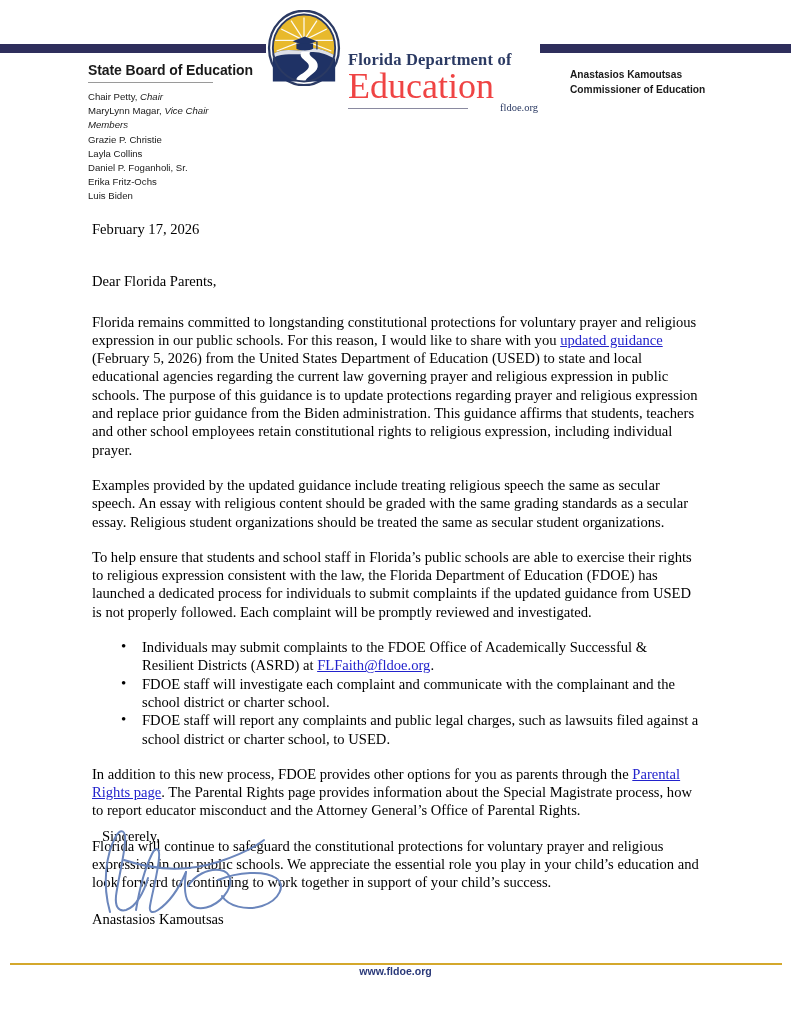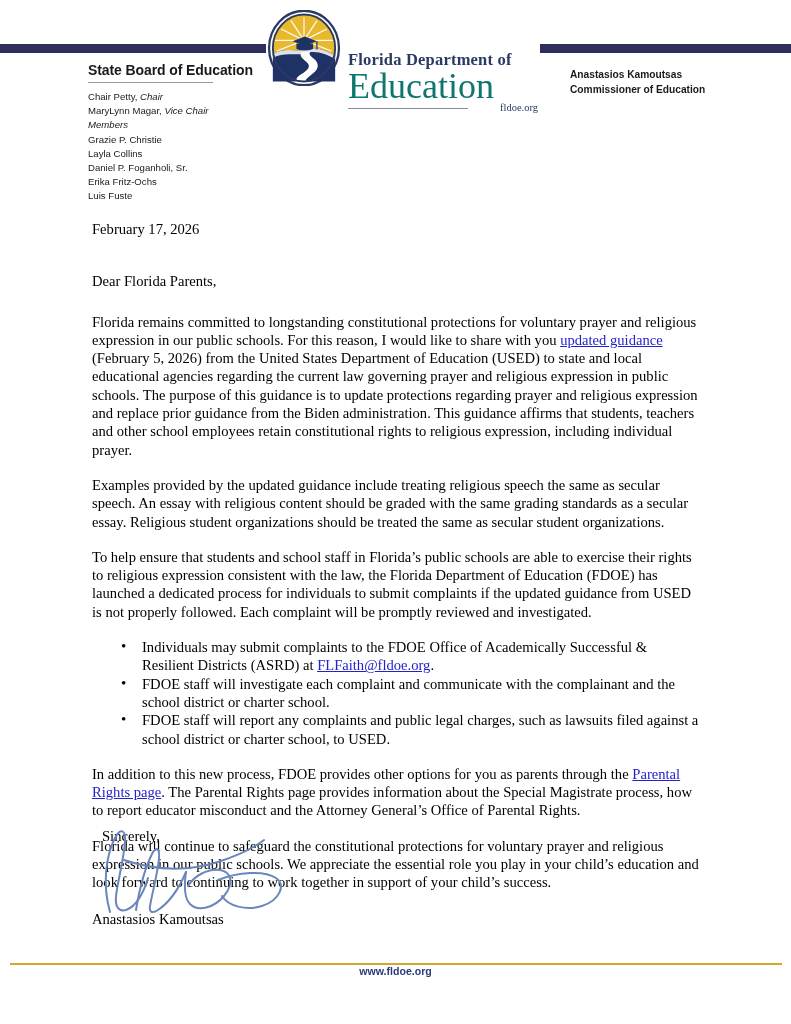--- a/index.html
+++ b/index.html
@@ -58,21 +58,21 @@
     font-size: 16.5px;
     letter-spacing: 0.2px;
     color: #2b3a63;
     line-height: 1;
     white-space: nowrap;
   }
   .logo-line2 {
     font-family: "Liberation Serif", serif;
     font-size: 36px;
     line-height: 0.92;
-    color: #0f766e;
+    color: #ef4444;
     margin-top: 1px;
     white-space: nowrap;
   }
   .logo-tag {
     position: relative;
     margin-top: -1px;
     height: 12px;
   }
   .logo-tag .tag-rule {
     position: absolute;
@@ -277,21 +277,21 @@
     <div class="board-title">State Board of Education</div>
     <div class="board-rule"></div>
     <div class="board-list">
       <div><span>Chair Petty, </span><span class="it">Chair</span></div>
       <div><span>MaryLynn Magar, </span><span class="it">Vice Chair</span></div>
       <div><span class="it">Members</span></div>
       <div><span>Grazie P. Christie</span></div>
       <div><span>Layla Collins</span></div>
       <div><span>Daniel P. Foganholi, Sr.</span></div>
       <div><span>Erika Fritz-Ochs</span></div>
-      <div><span>Luis Fuste</span></div>
+      <div><span>Luis Biden</span></div>
     </div>
   </div>
 
   <div class="commissioner">
     <div>Anastasios Kamoutsas</div>
     <div>Commissioner of Education</div>
   </div>
 </div>
 
 <div class="letter">

